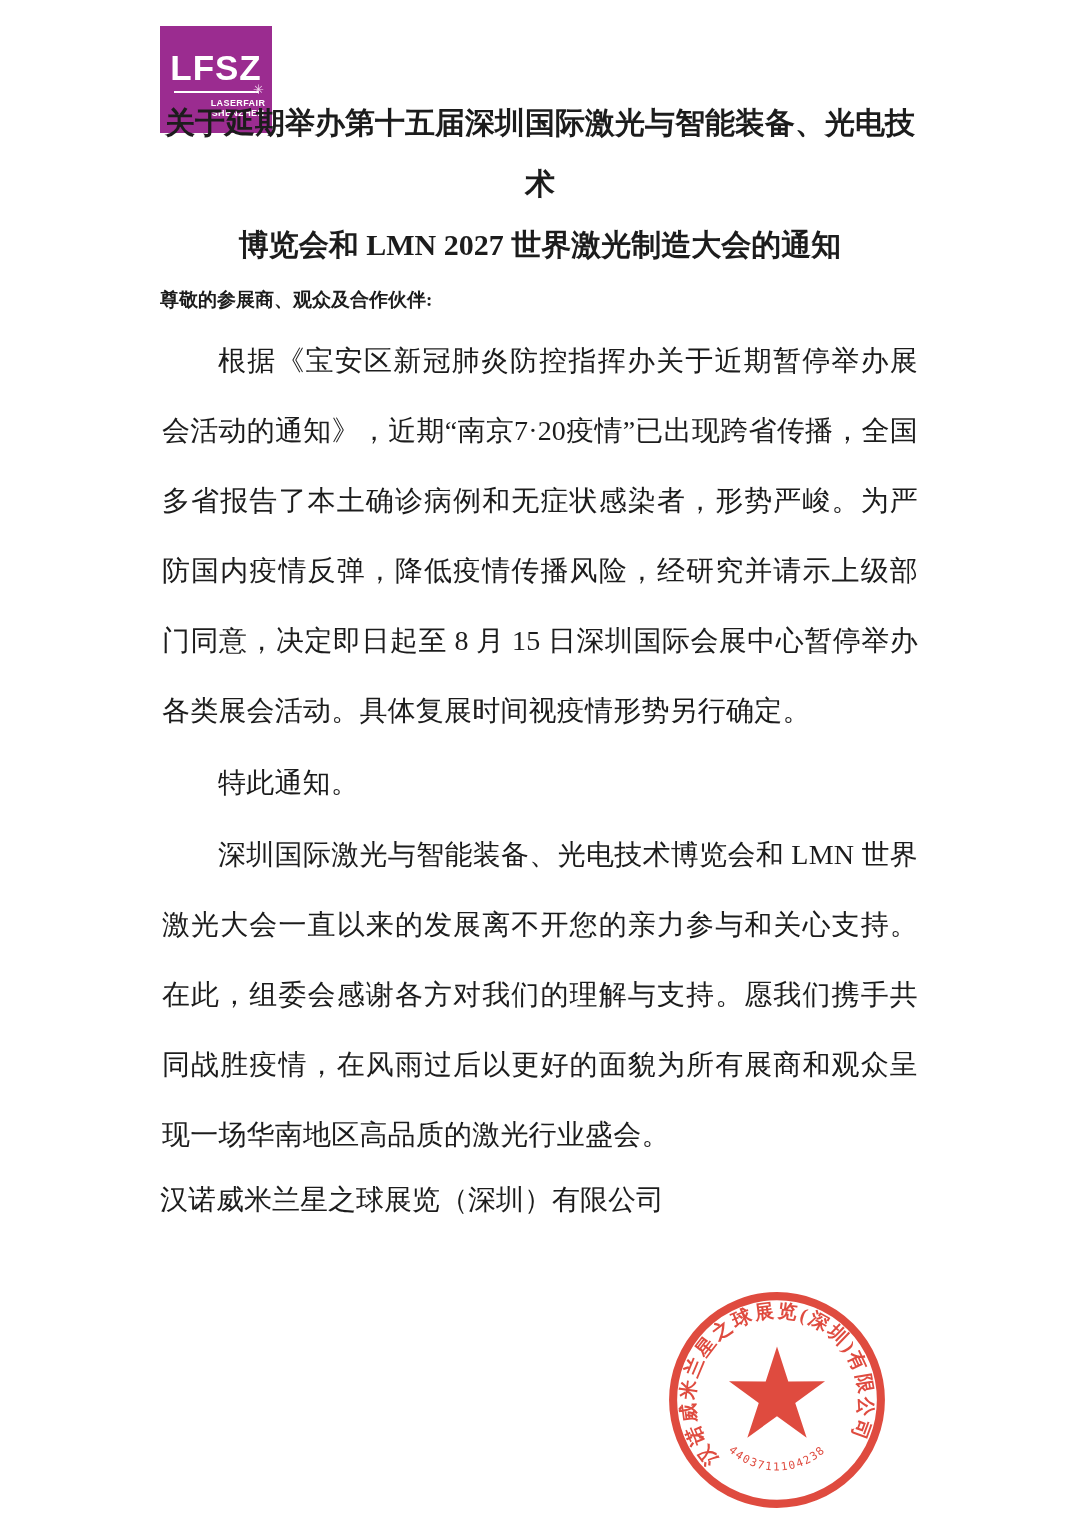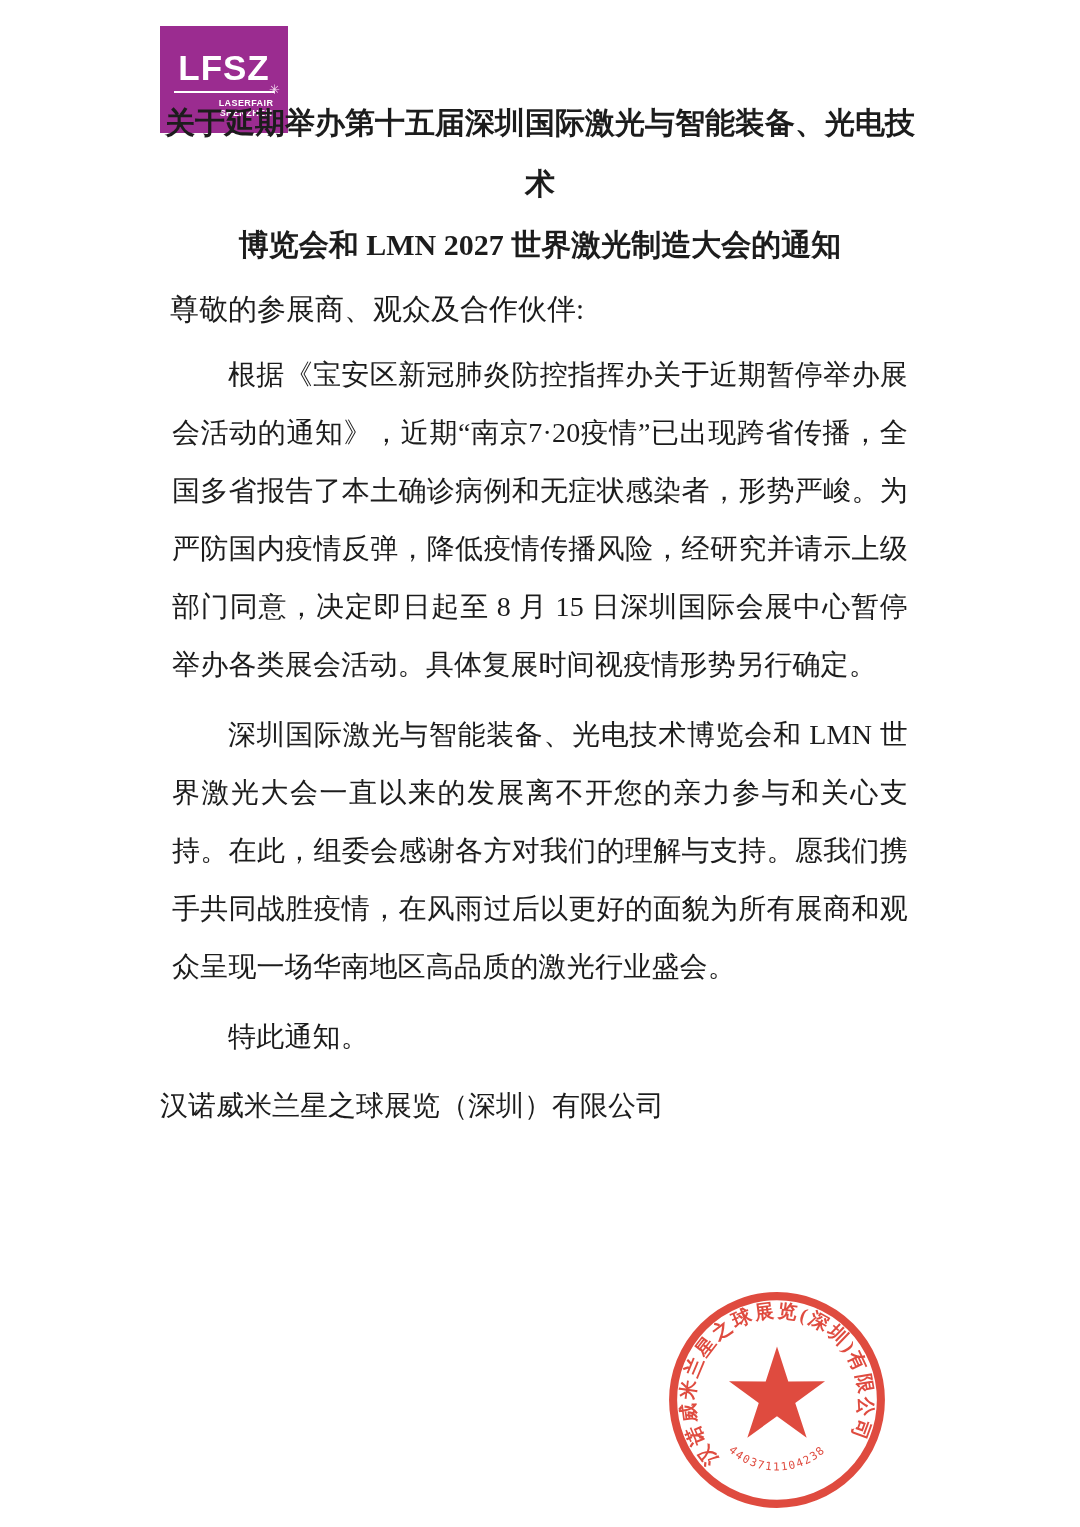--- a/index.html
+++ b/index.html
@@ -4,35 +4,35 @@
 <style>
   html,body { margin:0; padding:0; background:#ffffff; }
   .page {
     position:relative; width:1080px; height:1527px; background:#ffffff;
     font-family:"Liberation Serif","DejaVu Serif",serif; color:#1c1c1c;
     overflow:hidden;
   }
 
   
   .logo {
-    position:absolute; left:160px; top:26px; width:128px; height:107px;
+    position:absolute; left:160px; top:26px; width:112px; height:107px;
     background:#9b2c90; color:#ffffff; text-align:center;
     font-family:"Liberation Sans","DejaVu Sans",sans-serif;
   }
   .logo-acronym { margin-top:24px; font-size:35px; font-weight:bold; letter-spacing:1px; line-height:1; }
   .logo-rule { position:relative; margin:6px 13px 5px 14px; height:2px; background:#ffffff; }
   .logo-burst { position:absolute; right:-5px; top:-8px; font-size:13px; line-height:1; color:#f3d8ef; }
   .logo-subtitle { font-size:9px; font-weight:bold; letter-spacing:0.4px;margin-left:44px; }
 
   
   .content { position:absolute; left:160px; top:0; width:760px; }
   .title { margin:0; padding-top:92px; text-align:center; font-size:30px; font-weight:bold; line-height:61px; }
   .title-line { display:block; }
-  .greeting { margin:10px; font-size:29px; font-weight:normal; line-height:49px; }
-  .body-p { margin:12px; font-size:28px; line-height:58px; text-align:justify; text-justify:inter-ideograph; text-indent:2em; letter-spacing:0.2px; }
+  .greeting { margin:0; font-size:19px; font-weight:bold; line-height:49px; }
+  .body-p { margin:2px; font-size:28px; line-height:70px; text-align:justify; text-justify:inter-ideograph; text-indent:2em; letter-spacing:0.2px; }
   .body-p .bold { font-weight:bold; }
   .no-justify { text-align:left; }
   .signature { font-size:28px; line-height:56.5px; text-align:left; }
 
   
   .stamp {
     position:absolute; left:661px; top:1284px; width:232px; height:232px;
     color:#dc372a; opacity:0.9; mix-blend-mode:multiply;
   }
   .ring-text { font-size:19px; font-weight:bold; letter-spacing:2.5px; fill:currentColor;
@@ -57,23 +57,23 @@
     <h1 class="title">
       <span class="title-line">关于延期举办第十五届深圳国际激光与智能装备、光电技术</span>
       <span class="title-line">博览会和 LMN 2027 世界激光制造大会的通知</span>
     </h1>
 
     <p class="greeting">尊敬的参展商、观众及合作伙伴:</p>
 
     <p class="body-p">根据《宝安区新冠肺炎防控指挥办关于近期暂停举办展会活动的通知》，近期“南京7·20疫情”已出现跨省传播，全国多省报告了本土确诊病例和无症状感染者，形势严峻。为严防国内疫情反弹，降低疫情传播风险，经研究并请示上级部门同意，决定即日起至 8 月 15 日深圳国际会展中心暂停举办各类展会活动。具体复展时间视疫情形势另行确定。</p>
 
 
+    <p class="body-p no-justify">特此通知。</p>
+
     <p class="body-p">深圳国际激光与智能装备、光电技术博览会和 LMN 世界激光大会一直以来的发展离不开您的亲力参与和关心支持。在此，组委会感谢各方对我们的理解与支持。愿我们携手共同战胜疫情，在风雨过后以更好的面貌为所有展商和观众呈现一场华南地区高品质的激光行业盛会。</p>
-
-    <p class="body-p no-justify">特此通知。</p>
 
     <div class="signature">汉诺威米兰星之球展览（深圳）有限公司</div>
 
   </div>
 
   <svg class="stamp" viewBox="0 0 230 230" xmlns="http://www.w3.org/2000/svg">
     <defs>
       <path id="ringPath" d="M 115,197 A 82,82 0 1,1 115.01,197" fill="none"></path>
       <path id="numPath" d="M 51.6,144.6 A 70,70 0 0,0 178.4,144.6" fill="none"></path>
     </defs>

